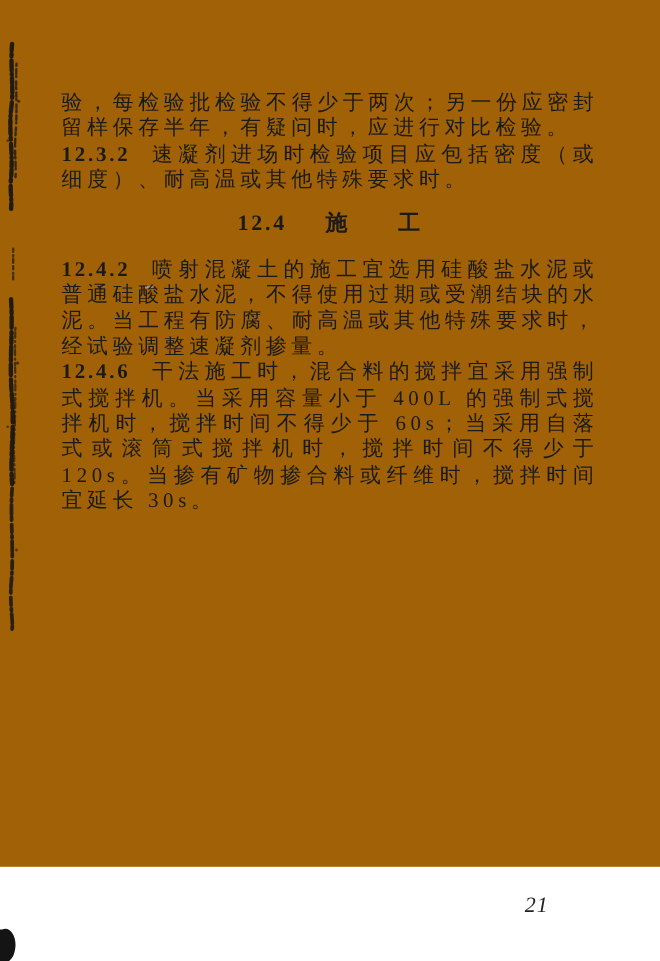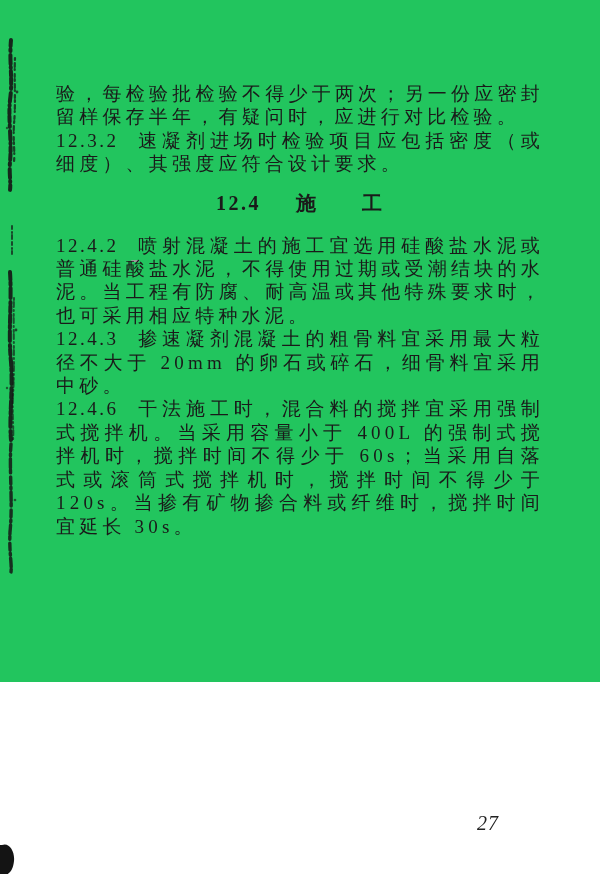--- a/index.html
+++ b/index.html
@@ -4,38 +4,38 @@
 <style>
   html,body{
     margin:0;padding:0;
     width:600px;height:874px;
     background:#ffffff;
     overflow:hidden;
     font-family:"Liberation Serif","DejaVu Serif",serif;
   }
   .page{
     position:absolute;left:0;top:0;
-    width:600px;height:682px;
-    background:#22c55e;
+    width:600px;height:788px;
+    background:#a16207;
     color:#1a1a1a;
   }
   .content{
     position:absolute;
     left:56px;top:82px;
     width:488px;
   }
   p.clause{
     margin:0;
     font-size:19px;
     line-height:23.4px;
     text-align:justify;
     letter-spacing:4.2px;
   }
   p.clause .num{
-    font-weight:normal;
+    font-weight:bold;
     letter-spacing:2.5px;
     margin-right:19px;
     white-space:nowrap;
   }
   .heading{
     text-align:center;
     margin:15px 0 19px 0;
     font-size:20px;
     line-height:24px;
     font-weight:bold;
@@ -87,22 +87,21 @@
       <circle cx="7" cy="388" r="1.2" opacity="0.6"></circle>
       <circle cx="15" cy="500" r="1.3" opacity="0.6"></circle>
       <path d="M2 845 C9 842,15 851,14 861 C13 872,7 877,0 875 L0 845 Z"></path>
     </g>
   </svg>
 
   <div class="smudge-dash"></div>
 
   <div class="content" id="content">
       <p class="clause"><span class="txt">验，每检验批检验不得少于两次；另一份应密封留样保存半年，有疑问时，应进行对比检验。</span></p>
-      <p class="clause"><span class="num">12.3.2</span><span class="txt">速凝剂进场时检验项目应包括密度（或细度）、其强度应符合设计要求。</span></p>
+      <p class="clause"><span class="num">12.3.2</span><span class="txt">速凝剂进场时检验项目应包括密度（或细度）、耐高温或其他特殊要求时。</span></p>
       <div class="heading"><span class="hnum">12.4</span><span class="htitle">施　　工</span></div>
-      <p class="clause"><span class="num">12.4.2</span><span class="txt">喷射混凝土的施工宜选用硅酸盐水泥或普通硅酸盐水泥，不得使用过期或受潮结块的水泥。当工程有防腐、耐高温或其他特殊要求时，也可采用相应特种水泥。</span></p>
-      <p class="clause"><span class="num">12.4.3</span><span class="txt">掺速凝剂混凝土的粗骨料宜采用最大粒径不大于 20mm 的卵石或碎石，细骨料宜采用中砂。</span></p>
+      <p class="clause"><span class="num">12.4.2</span><span class="txt">喷射混凝土的施工宜选用硅酸盐水泥或普通硅酸盐水泥，不得使用过期或受潮结块的水泥。当工程有防腐、耐高温或其他特殊要求时，经试验调整速凝剂掺量。</span></p>
       <p class="clause"><span class="num">12.4.6</span><span class="txt">干法施工时，混合料的搅拌宜采用强制式搅拌机。当采用容量小于 400L 的强制式搅拌机时，搅拌时间不得少于 60s；当采用自落式或滚筒式搅拌机时，搅拌时间不得少于 120s。当掺有矿物掺合料或纤维时，搅拌时间宜延长 30s。</span></p>
     </div>
 
-  <div class="page-number">27</div>
+  <div class="page-number">21</div>
 
 </div>
 
 </body></html>

